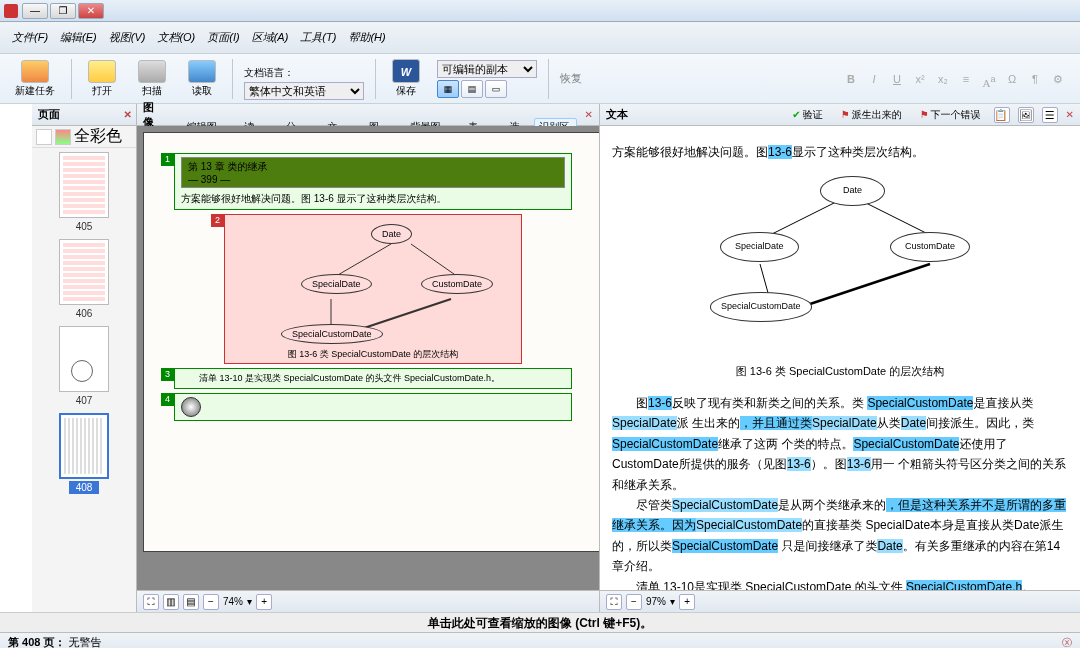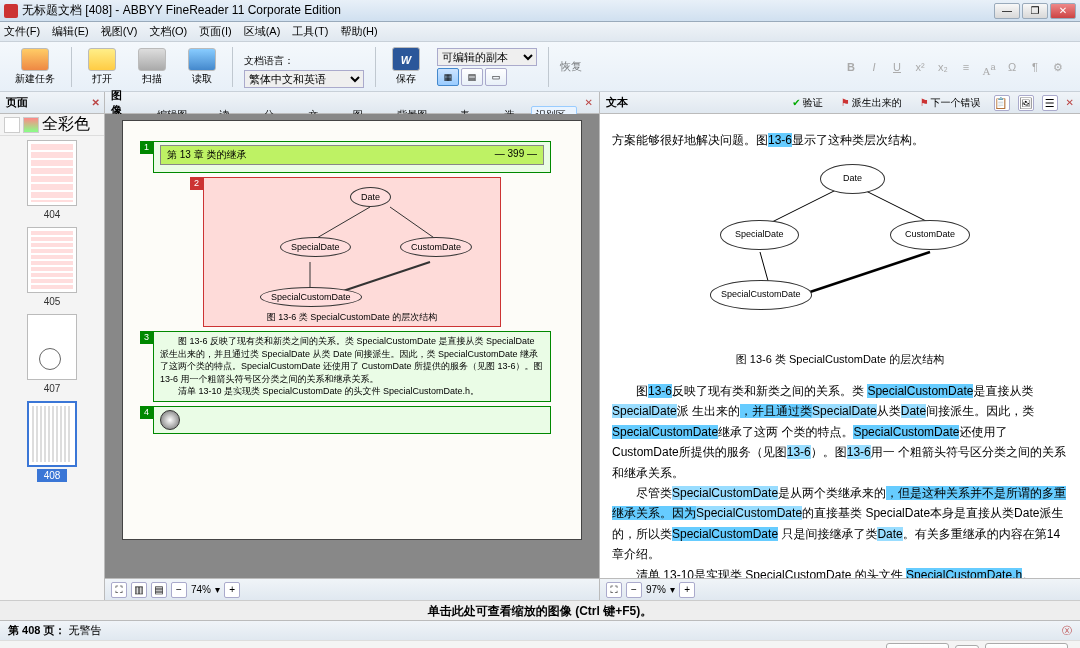--- a/index.html
+++ b/index.html
@@ -3,39 +3,39 @@
 <meta charset="utf-8">
 <style>
 * { box-sizing: border-box; margin: 0; padding: 0; font-family: "Microsoft YaHei", Tahoma, sans-serif; }
 body { font-size: 11px; background: #fff; overflow: hidden; }
 .titlebar { background: linear-gradient(#e8f0f8,#d0e0f0); height: 22px; display: flex; align-items: center; padding: 0 4px; border-bottom: 1px solid #9ab; }
 .titlebar .tico { width:14px; height:14px; background:#c33; border-radius:2px; margin-right:4px; }
 .titlebar .title { flex:1; font-size:12px; }
 .titlebar .wbtns { display:flex; gap:2px; }
 .titlebar .wbtn { width:26px; height:16px; background:linear-gradient(#f8f8f8,#d8d8d8); border:1px solid #9ab; border-radius:2px; text-align:center; line-height:14px; font-size:10px; }
 .titlebar .wbtn.cls { background:linear-gradient(#e88,#c44); color:#fff; }
-.menubar { background:linear-gradient(#f0f4f8,#e0e8f0); height:20px; display:flex; align-items:center; padding:0 4px; gap:12px; border-bottom:1px solid #c8d0d8; }
+.menubar { background:linear-gradient(#f0f4f8,#e0e8f0); height:32px; display:flex; align-items:center; padding:0 12px; gap:12px; border-bottom:1px solid #c8d0d8;font-style:italic; }
 .menubar span { font-size:11px; }
 .toolbar { background:linear-gradient(#f4f8fc,#e8f0f8); height:50px; display:flex; align-items:center; padding:2px 6px; gap:4px; border-bottom:1px solid #c8d0d8; }
 .tbtn { display:flex; flex-direction:column; align-items:center; justify-content:center; padding:2px 8px; height:44px; border:1px solid transparent; border-radius:3px; }
 .tico32 { width:28px; height:24px; background:#ddd; border:1px solid #bbb; border-radius:3px; }
 .tico32.new { background:linear-gradient(#fc6,#e84); }
 .tico32.open { background:linear-gradient(#fe8,#fc4); position:relative; }
 .tico32.scan { background:linear-gradient(#ddd,#aaa); }
 .tico32.read { background:linear-gradient(#8cf,#48c); }
 .tico32.word { background:#2b579a; color:#fff; text-align:center; line-height:24px; font-weight:bold; font-style:italic; }
 .tlabel { font-size:10px; margin-top:1px; }
 .tsep { width:1px; height:40px; background:#c0c8d0; margin:0 3px; }
 .tgrp { display:flex; flex-direction:column; gap:2px; padding:2px 4px; }
 .tgrp .lbl { font-size:10px;margin-top:8px; }
 .tsel { font-size:11px; height:18px; border:1px solid #aac; }
 .smbtns { display:flex; gap:2px; }
 .smbtn { width:22px; height:18px; border:1px solid #aac; background:linear-gradient(#fff,#e8f0f8); border-radius:2px; text-align:center; line-height:16px; font-size:9px; }
 .smbtn.active { background:linear-gradient(#cde4ff,#9cf); border-color:#48c; }
-.workspace { display:flex; height:calc(100vh - 22px - 20px - 50px - 20px - 28px); }
+.workspace { display:flex; height:calc(100vh - 22px - 20px - 50px - 20px - 28px);padding-left:32px; }
 .pgpanel { width:105px; background:#f4f4f4; border-right:1px solid #bbb; display:flex; flex-direction:column; }
 .pghdr { background:linear-gradient(#f0f4f8,#e0e8f0); height:22px; display:flex; align-items:center; padding:0 6px; font-weight:bold; border-bottom:1px solid #bbb; position:relative; }
 .pghdr .x { position:absolute; right:4px; font-size:10px; color:#b44; }
 .pgtools { height:22px; background:#f4f4f4; display:flex; align-items:center; gap:3px; padding:0 4px; border-bottom:1px solid #ddd; }
 .pgtools .pti { width:16px; height:16px; border:1px solid #ccc; background:#fff; }
 .pgcolor { font-size:16px; }
 .thumbs { flex:1; overflow-y:auto; padding:4px; }
 .thumb { margin-bottom:6px; text-align:center; }
 .thumb .thpg { width:50px; height:66px; background:#fff; border:1px solid #bbb; margin:0 auto 2px; position:relative; overflow:hidden; }
 .thumb .thpg::before { content:""; position:absolute; inset:4px; }
@@ -60,21 +60,21 @@
 .imhdr .ht .hi.b { background:#aaf; border-color:#88c; }
 .imhdr .ht .hi.p { background:#c9f; border-color:#a6c; }
 .imhdr .x { margin-left:auto; font-size:10px; color:#b44; }
 .scanview { flex:1; background:#888; overflow:auto; padding:6px; position:relative; }
 .page { background:#fdfcf8; width:460px; height:420px; margin:0 auto; border:1px solid #444; position:relative; padding:20px 30px; font-family: SimSun, serif; }
 .zone { border:1px solid #080; position:relative; padding:3px 6px; font-size:10px; }
 .zone.txt { background:rgba(160,255,160,.2); border-color:#080; }
 .zone.pic { background:rgba(255,170,170,.4); border-color:#c33; }
 .zone .znum { position:absolute; left:-14px; top:-1px; width:13px; height:13px; background:#080; color:#fff; font-size:9px; text-align:center; line-height:13px; }
 .zone.pic .znum { background:#c33; }
-.chdr { background:#bef264; border:1px solid #888; padding:2px 6px; font-size:10px; display:flex; justify-content:space-between; margin-bottom:4px; }
+.chdr { background:#4d7c0f; border:1px solid #888; padding:2px 6px; font-size:10px; display:flex; justify-content:space-between; margin-bottom:4px;flex-direction:column; }
 .diagram { position:relative; height:140px; margin:6px 30px; }
 .node { position:absolute; border:1px solid #333; border-radius:50%; padding:4px 10px; font-size:9px; background:#fdd; text-align:center; }
 .zoomft { height:22px; background:linear-gradient(#f0f4f8,#e0e8f0); display:flex; align-items:center; gap:4px; padding:0 6px; border-top:1px solid #bbb; font-size:10px; }
 .zbtn { width:16px; height:16px; border:1px solid #aac; background:#fff; text-align:center; line-height:14px; border-radius:2px; }
 .txtpanel { width:480px; display:flex; flex-direction:column; }
 .richbar { height:28px; background:linear-gradient(#f4f8fc,#e8f0f8); display:flex; align-items:center; gap:3px; padding:0 6px; border-bottom:1px solid #c8d0d8; }
 .rbtn { width:20px; height:18px; border:1px solid transparent; text-align:center; line-height:16px; font-size:11px; color:#aaa; border-radius:2px; }
 .txtview { flex:1; background:#fff; overflow:auto; padding:16px 12px; font-family: SimSun, serif; font-size:12px; line-height:1.7; }
 .txtview .hl { background:#6cf; }
 .txtview .hl2 { background:#9df; }
@@ -86,21 +86,20 @@
 .statusbar .sx { margin-left:auto; color:#b44; font-size:10px; }
 .btnbar { height:28px; background:#f4f4f4; display:flex; align-items:center; justify-content:flex-end; gap:6px; padding:0 12px; border-top:1px solid #ddd; }
 .fbtn { padding:3px 12px; font-size:11px; border:1px solid #aaa; background:linear-gradient(#fff,#e8e8e8); border-radius:3px; }
 svg.conn { position:absolute; inset:0; width:100%; height:100%; pointer-events:none; }
 </style>
 </head>
 <body>
 
 <div class="titlebar">
   <div class="tico"></div>
-  <div class="title">无标题文档 [408] - ABBYY FineReader 11 Corporate Edition</div>
   <div class="wbtns">
     <div class="wbtn">—</div>
     <div class="wbtn">❐</div>
     <div class="wbtn cls">✕</div>
   </div>
 </div>
 
 <div class="menubar">
   <span>文件(F)</span>
   <span>编辑(E)</span>
@@ -179,25 +178,25 @@
       <span>页面</span>
       <span class="x">✕</span>
     </div>
     <div class="pgtools">
       <div class="pti"></div>
       <div class="pti" style="background:linear-gradient(#f88,#8f8)"></div>
       <span class="pgcolor">全彩色</span>
     </div>
     <div class="thumbs">
       <div class="thumb"><div class="thpg">
-            <div class="thc thl p404"></div>
-          </div><span class="num">404</span></div>
-      <div class="thumb"><div class="thpg">
             <div class="thc thl p405"></div>
           </div><span class="num">405</span></div>
+      <div class="thumb"><div class="thpg">
+            <div class="thc thl p406"></div>
+          </div><span class="num">406</span></div>
       <div class="thumb"><div class="thpg">
             <div class="thc thl p407"></div>
           </div><span class="num">407</span></div>
       <div class="thumb"><div class="thpg sel">
             <div class="thc thl p408"></div>
           </div><span class="num sel">408</span></div>
     </div>
   </div>
 
   <div class="imgpanel">
@@ -243,41 +242,41 @@
       <span class="x">✕</span>
     </div>
     <div class="scanview">
       <div class="page">
         <div class="zone txt" style="margin-bottom:2px">
           <div class="znum">1</div>
           <div class="chdr">
               <span>第 13 章  类的继承</span>
               <span>— 399 —</span>
             </div>
+          <div>方案能够很好地解决问题。图 13-6 显示了这种类层次结构。</div>
         </div>
         <div class="zone pic" style="margin:4px 50px;height:150px">
           <div class="znum">2</div>
           <div class="diagram">
             <svg class="conn">
                 <line x1="130" y1="20" x2="70" y2="55" stroke="#333"></line>
                 <line x1="150" y1="20" x2="200" y2="55" stroke="#333"></line>
                 <line x1="70" y1="75" x2="70" y2="100" stroke="#333"></line>
                 <line x1="190" y1="75" x2="100" y2="105" stroke="#333" stroke-width="2"></line>
               </svg>
             <div class="node" style="left:110px;top:0">Date</div>
             <div class="node" style="left:40px;top:50px">SpecialDate</div>
             <div class="node" style="left:160px;top:50px">CustomDate</div>
             <div class="node" style="left:20px;top:100px">SpecialCustomDate</div>
           </div>
           <div style="text-align:center;font-size:9px;position:absolute;bottom:2px;left:0;right:0">图 13-6  类 SpecialCustomDate 的层次结构</div>
         </div>
         <div class="zone txt" style="margin-top:4px">
           <div class="znum">3</div>
           <div style="font-size:9px;line-height:1.4">
-            <div style="text-indent:2em">图 13-6 反映了现有类和新类之间的关系。类 SpecialCustomDate 是直接从类 SpecialDate 派生出来的，并且通过类 SpecialDate 从类 Date 间接派生。因此，类 SpecialCustomDate 继承了这两个类的特点。SpecialCustomDate 还使用了 CustomDate 所提供的服务（见图 13-6）。图 13-6 用一个粗箭头符号区分类之间的关系和继承关系。</div>
             <div style="text-indent:2em">清单 13-10 是实现类 SpecialCustomDate 的头文件 SpecialCustomDate.h。</div>
           </div>
         </div>
         <div class="zone txt" style="margin-top:4px;display:flex;align-items:center;gap:6px">
           <div class="znum">4</div>
           <div style="width:20px;height:20px;border-radius:50%;background:radial-gradient(#fff,#666);border:1px solid #333"></div>
         </div>
       </div>
     </div>
     <div class="zoomft">

